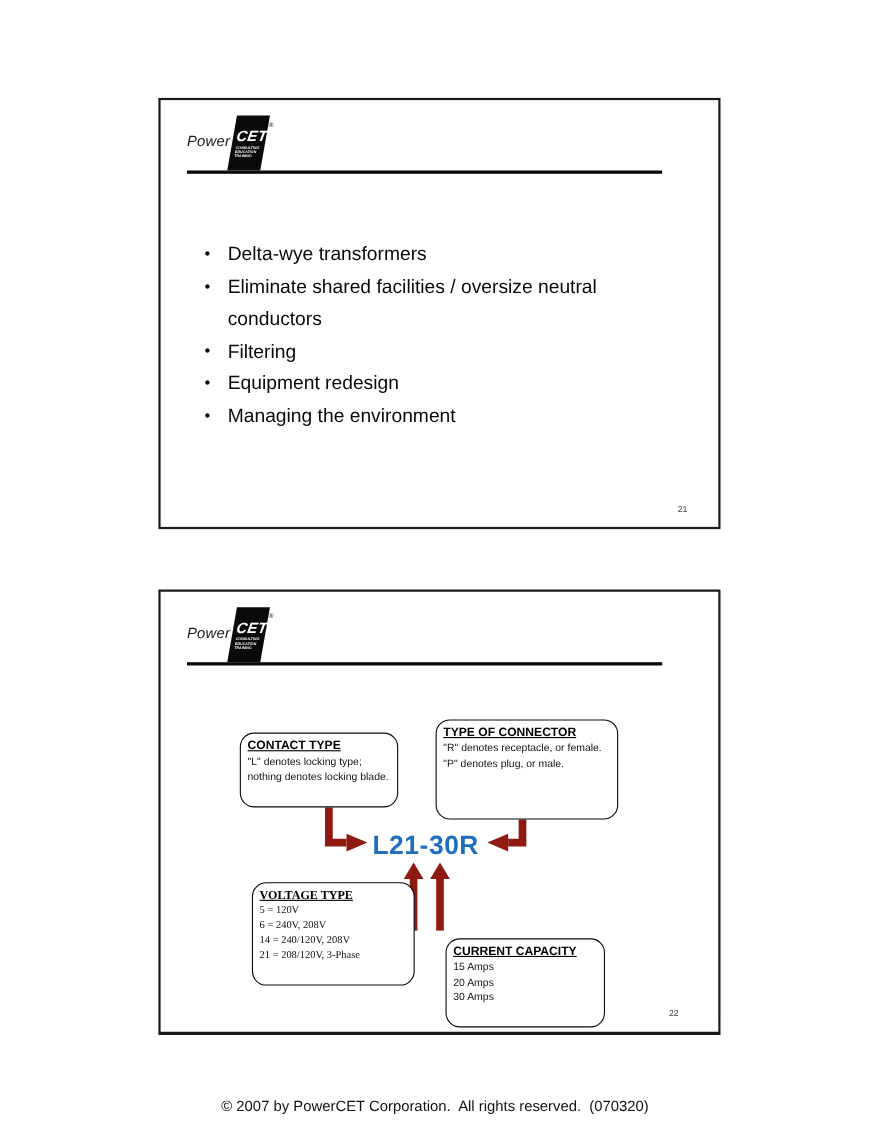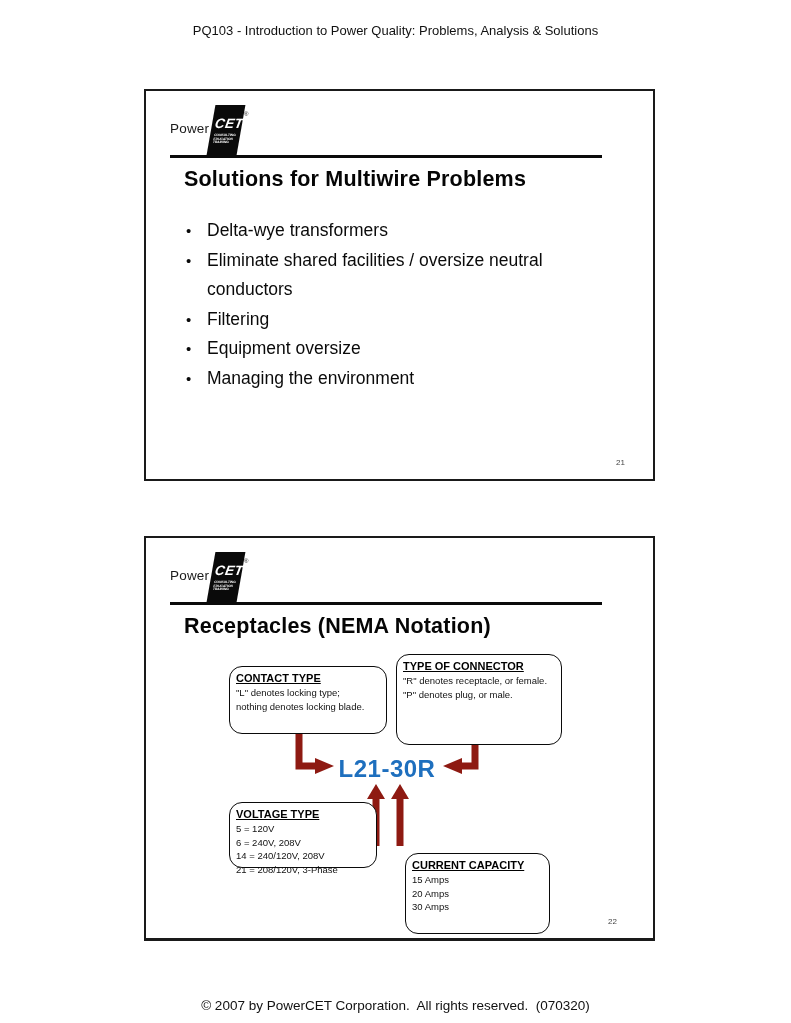--- a/index.html
+++ b/index.html
@@ -14,21 +14,21 @@
   
   .slide {
     position:absolute; left:144px; width:511px; box-sizing:border-box;
     border:2px solid #1a1a1a; background:#fff;
   }
   .slide1 { top:89px;  height:392px; }
   .slide2 { top:536px; height:405px; border-bottom-width:3px; }
 
   
   .logo { position:absolute; top:14px; left:24px; width:90px; height:50px; }
-  .logo-power { position:absolute; top:16px; left:0; font-size:13.5px; color:#1a1a1a; letter-spacing:0.2px; }
+  .logo-power { position:absolute; top:16px; left:0; font-style:italic; font-size:13.5px; color:#1a1a1a; letter-spacing:0.2px; }
   .logo-mark  { position:absolute; top:0; left:41px; width:30px; height:50px; background:#0a0a0a; transform:skewX(-10deg); }
   .logo-cet   { position:absolute; top:11px; left:3px; font-style:italic; font-weight:bold; font-size:13.5px; color:#fff; letter-spacing:0.3px; }
   .logo-tagline { position:absolute; top:28px; left:4px; color:#fff; font-weight:bold;
                   font-size:6px; line-height:7px; transform:scale(0.55); transform-origin:0 0; white-space:nowrap; }
   .logo-tm { position:absolute; top:6px; left:74px; font-size:6px; color:#111; }
   .rule { position:absolute; top:64px; left:24px; width:432px; height:3px; background:#0a0a0a; }
 
   .slide-title { position:absolute; top:76px; left:38px; margin:0;
                  font-size:21.5px; font-weight:bold; color:#050505; letter-spacing:0.2px; }
 
@@ -39,77 +39,75 @@
   .bullet-text { flex:1; }
 
   .slide-num { position:absolute; bottom:12px; right:28px; font-size:8px; color:#444; }
   .slide2 .slide-num { right:36px;margin-top:44px; }
 
   
   .nbox { position:absolute; box-sizing:border-box; border:1.5px solid #0a0a0a; border-radius:13px;
           background:#fff; padding:5px 6px; }
   .box-heading { font-size:11px; font-weight:bold; text-decoration:underline; margin-bottom:2px; white-space:nowrap; }
   .box-line { font-size:9.5px; line-height:13.5px; color:#111; }
-  #box-contact   { left:83px;  top:128px; width:158px; height:68px; }
+  #box-contact   { left:72px;  top:128px; width:144px; height:68px; }
   #box-connector { left:250px; top:116px; width:166px; height:91px; }
-  #box-voltage   { left:83px;  top:264px; width:148px; height:66px; }
+  #box-voltage   { left:83px;  top:264px; width:148px; height:94px;font-family:Liberation Serif, serif; }
   #box-current   { left:259px; top:271px; width:145px; height:81px;margin-top:44px; }
 
   .center-label { position:absolute; left:173px; top:215px; width:136px; text-align:center;
                   font-size:24px; font-weight:bold; line-height:32px;
                   color:var(--label-color,#1E6FBE); letter-spacing:0.5px; }
 
   .arrows-svg { position:absolute; top:0; left:0; width:507px; height:400px; pointer-events:none; }
   .arrows-svg path    { stroke:var(--arrow-color,#8E1A12); stroke-width:7; fill:none; }
   .arrows-svg polygon { fill:var(--arrow-color,#8E1A12); }
 
   
   .footer { position:absolute; top:957px; left:0; width:100%; text-align:center;
             font-size:13.5px; line-height:19.5px; color:#111; white-space:pre-wrap; }
 </style>
 </head>
 <body>
 
 <div class="page">
 
-  <div class="header">PQ103 - Introduction to Power Quality: Problems, Analysis &amp; Solutions</div>
 
   <section class="slide slide1">
     <div class="logo">
       <span class="logo-power">Power</span>
       <span class="logo-mark">
         <span class="logo-cet">CET</span>
         <span class="logo-tagline">
           <span style="display:block">CONSULTING</span>
           <span style="display:block">EDUCATION</span>
           <span style="display:block">TRAINING</span>
         </span>
       </span>
       <span class="logo-tm">®</span>
     </div>
     <div class="rule"></div>
 
-    <h1 class="slide-title">Solutions for Multiwire Problems</h1>
 
     <div class="bullets">
       <div class="bullet-item">
         <span class="bullet-marker">•</span>
         <span class="bullet-text">Delta-wye transformers</span>
       </div>
       <div class="bullet-item">
         <span class="bullet-marker">•</span>
         <span class="bullet-text">Eliminate shared facilities / oversize neutral conductors</span>
       </div>
       <div class="bullet-item">
         <span class="bullet-marker">•</span>
         <span class="bullet-text">Filtering</span>
       </div>
       <div class="bullet-item">
         <span class="bullet-marker">•</span>
-        <span class="bullet-text">Equipment oversize</span>
+        <span class="bullet-text">Equipment redesign</span>
       </div>
       <div class="bullet-item">
         <span class="bullet-marker">•</span>
         <span class="bullet-text">Managing the environment</span>
       </div>
     </div>
 
     <div class="slide-num">21</div>
   </section>
 
@@ -121,21 +119,20 @@
         <span class="logo-tagline">
           <span style="display:block">CONSULTING</span>
           <span style="display:block">EDUCATION</span>
           <span style="display:block">TRAINING</span>
         </span>
       </span>
       <span class="logo-tm">®</span>
     </div>
     <div class="rule"></div>
 
-    <h1 class="slide-title">Receptacles (NEMA Notation)</h1>
 
     <svg class="arrows-svg" viewBox="0 0 507 400">
       <g>
         <path d="M153,196 L153,228 L169,228"></path>
         <polygon points="169,220 188,228 169,236"></polygon>
       </g>
       <g>
         <path d="M329,207 L329,228 L316,228"></path>
         <polygon points="316,220 297,228 316,236"></polygon>
       </g>

